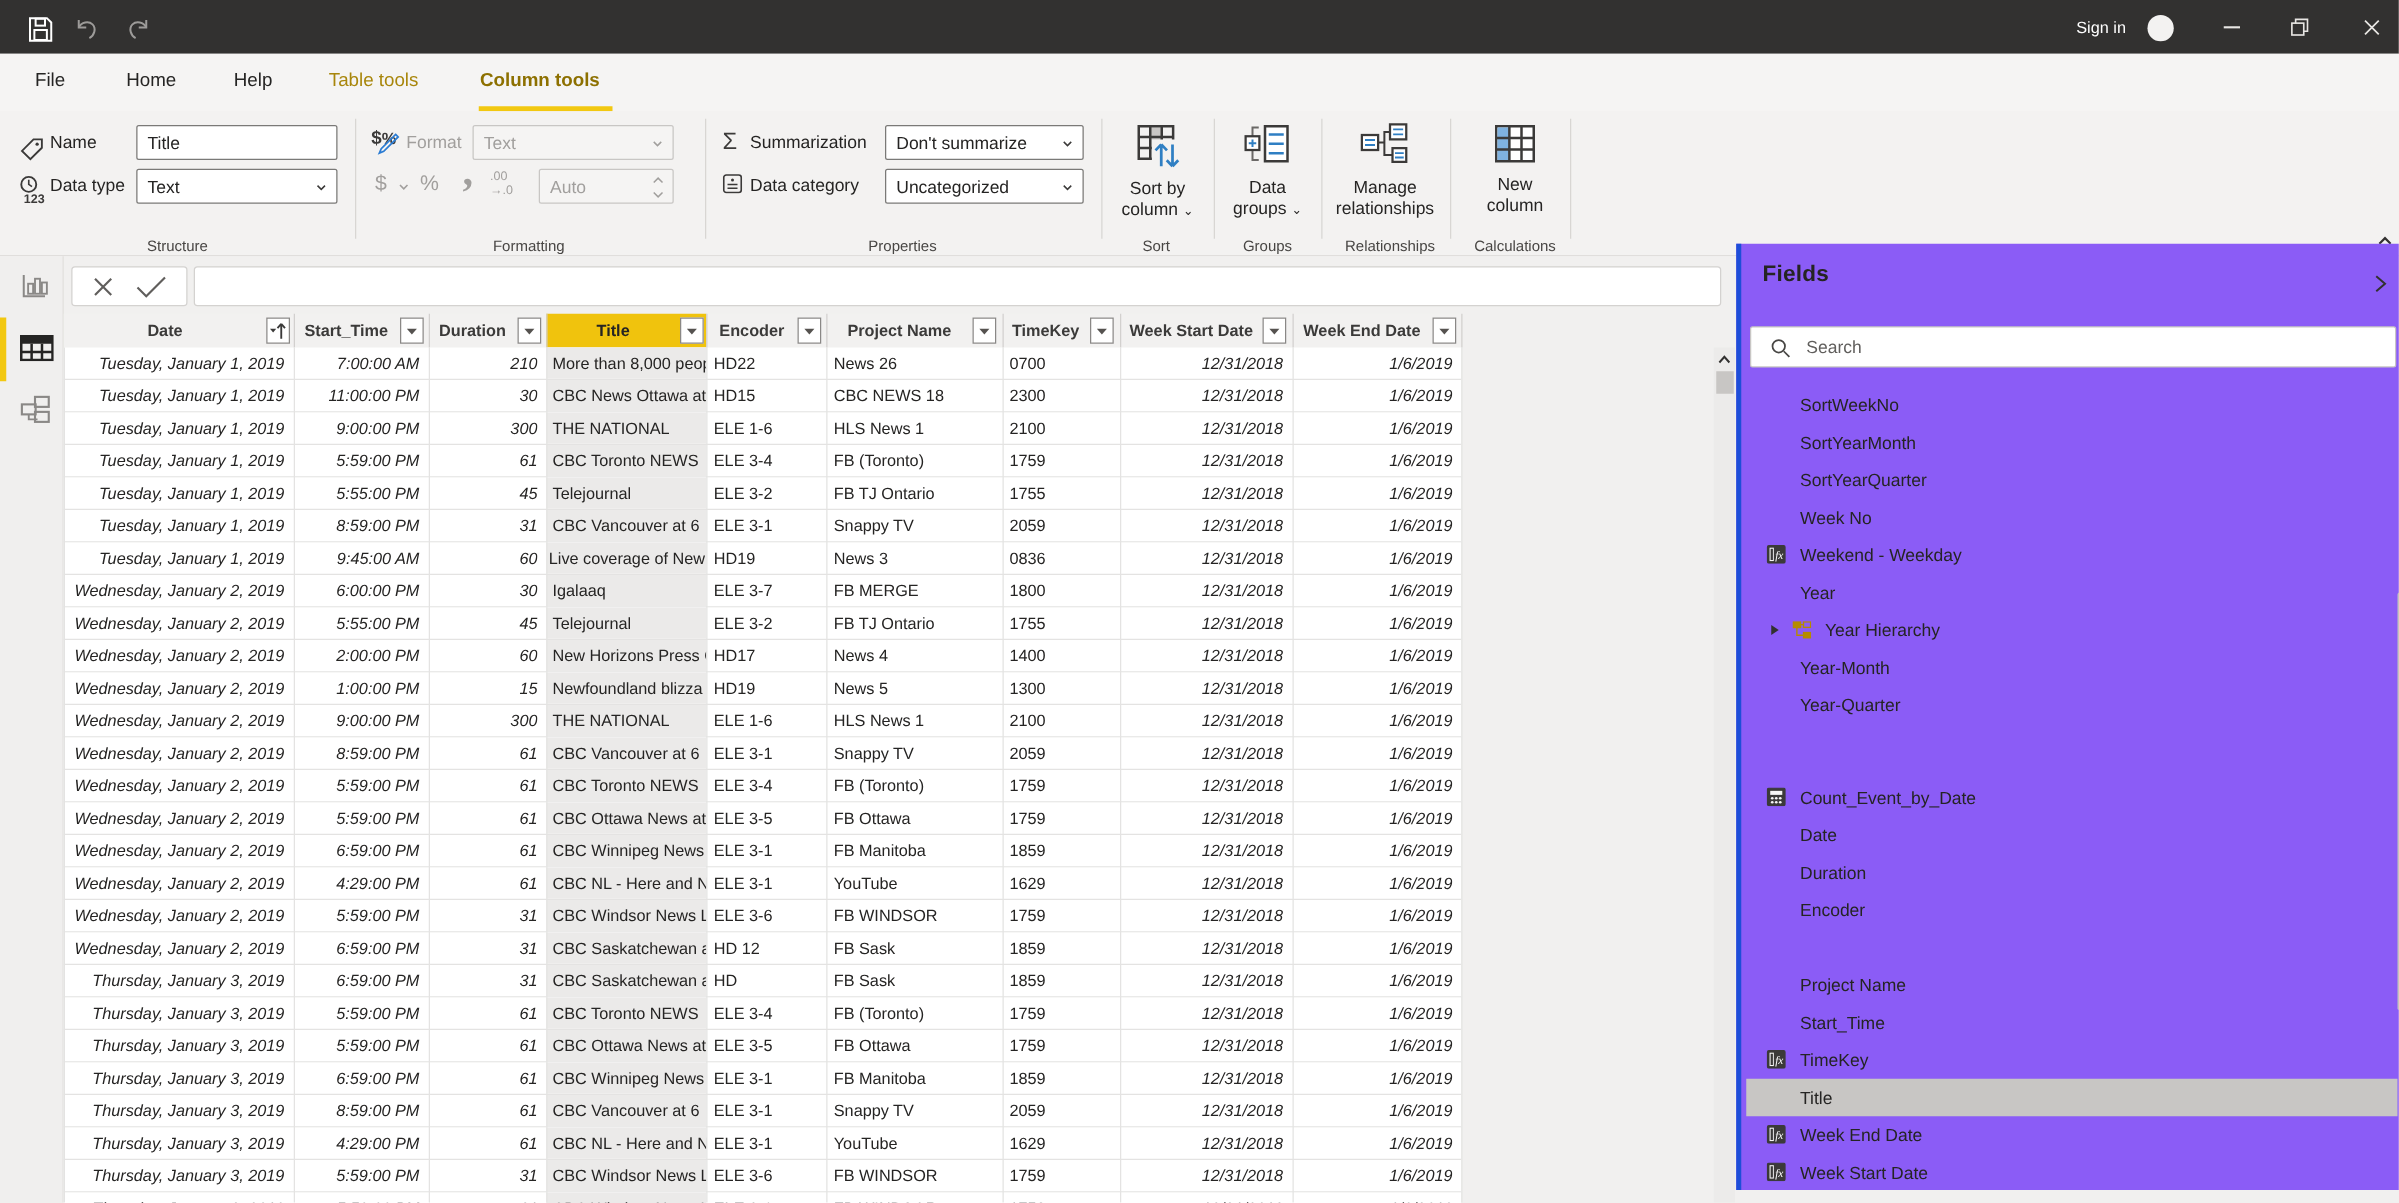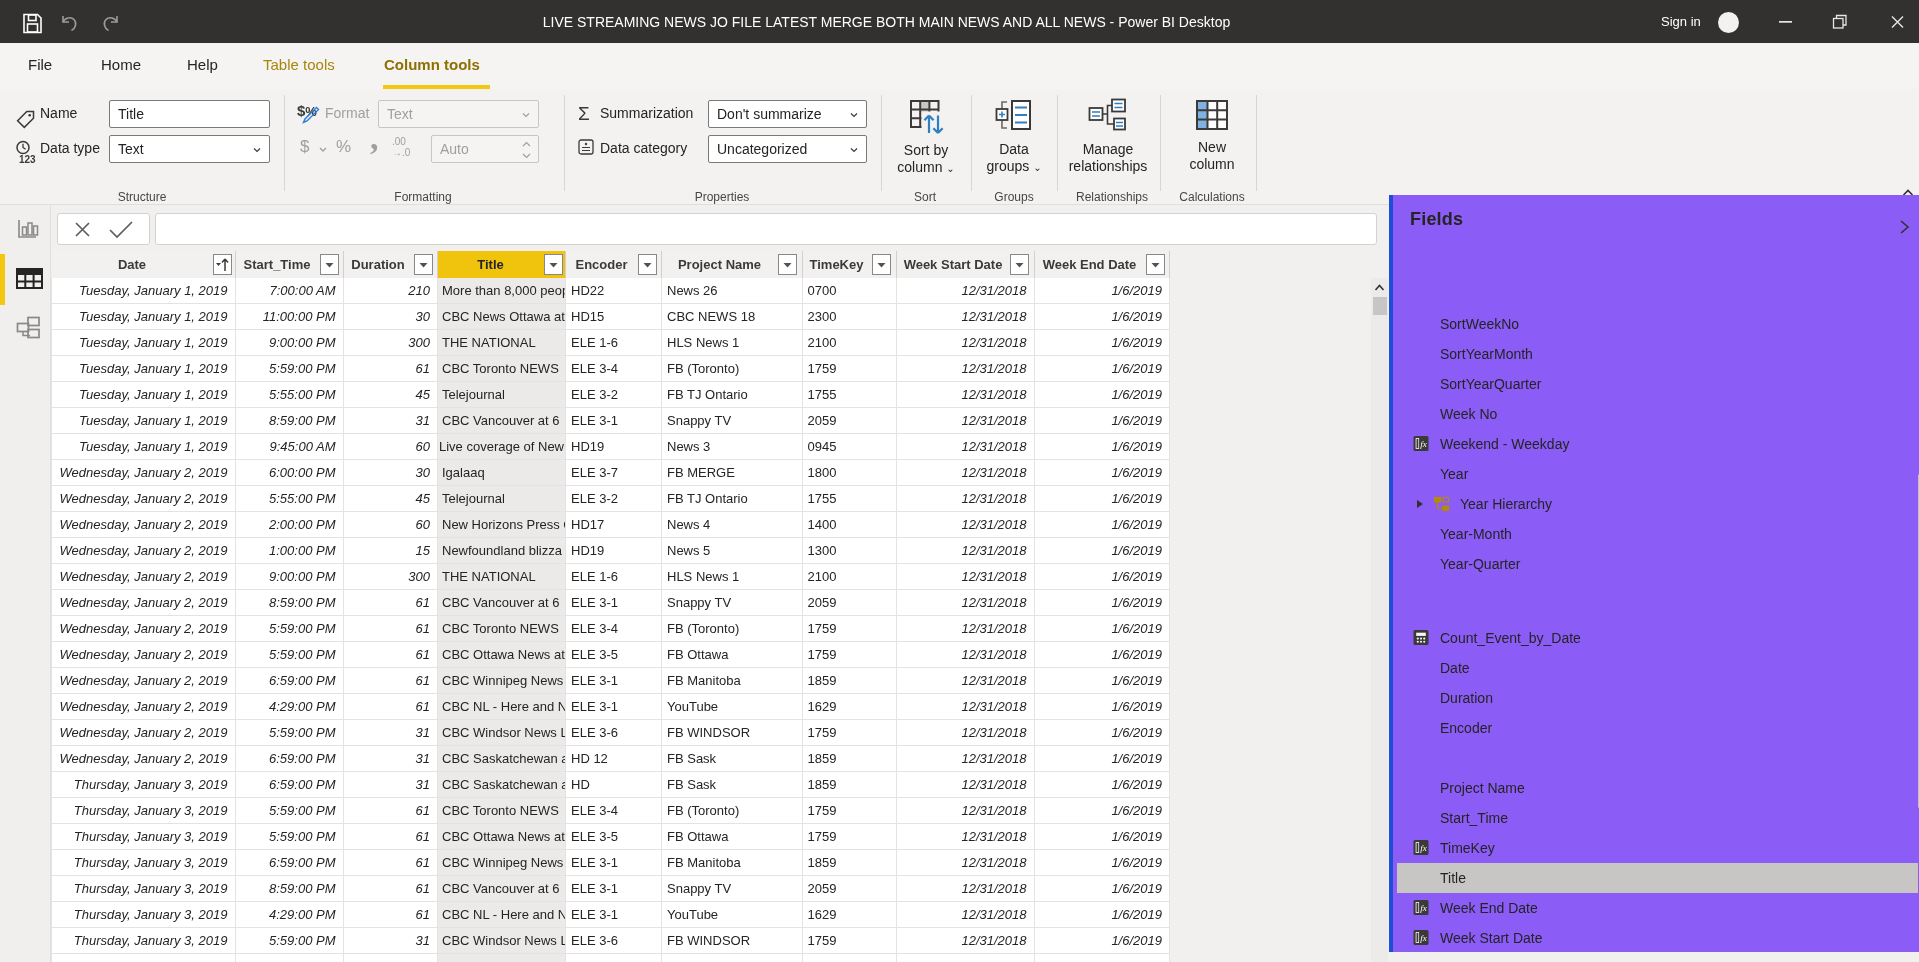--- a/index.html
+++ b/index.html
@@ -69,21 +69,20 @@
       <rect x="6.5" y="2" width="7.5" height="5.5" fill="none" stroke="#fff" stroke-width="1.6"></rect>
     </svg>
   <svg class="abs" style="left:59px;top:13px" width="22" height="20" viewBox="0 0 22 20">
       <path d="M4 3v6h6" fill="none" stroke="#9d9b99" stroke-width="1.6"></path>
       <path d="M4 9c2-4.5 8-5.5 11-2.5 3.2 3.2 1.5 9-2.5 11" fill="none" stroke="#9d9b99" stroke-width="1.6"></path>
     </svg>
   <svg class="abs" style="left:99px;top:13px" width="22" height="20" viewBox="0 0 22 20">
       <path d="M18 3v6h-6" fill="none" stroke="#9d9b99" stroke-width="1.6"></path>
       <path d="M18 9c-2-4.5-8-5.5-11-2.5-3.2 3.2-1.5 9 2.5 11" fill="none" stroke="#9d9b99" stroke-width="1.6"></path>
     </svg>
-  <div class="tt">LIVE STREAMING NEWS JO FILE LATEST MERGE BOTH MAIN NEWS AND ALL NEWS - Power BI Desktop</div>
   <div id="signin">Sign in</div>
   <div id="avatar"></div>
   <div class="winbtn" style="right:112px"><svg width="56" height="43">
         <rect x="28" y="21" width="13" height="1.7" fill="#e8e6e3"></rect>
       </svg></div>
   <div class="winbtn" style="right:56px"><svg width="56" height="43">
         <rect x="26.5" y="18.5" width="9.5" height="9.5" fill="none" stroke="#e8e6e3" stroke-width="1.3"></rect>
         <path d="M29.5 18.5v-3h9.5v9.5h-3" fill="none" stroke="#e8e6e3" stroke-width="1.3"></path>
       </svg></div>
   <div class="winbtn" style="right:0"><svg width="56" height="43">
@@ -319,21 +318,21 @@
     <div class="c it ra" style="left:845px;width:130.5px">12/31/2018</div>
     <div class="c it ra" style="left:982.5px;width:128.5px">1/6/2019</div>
   </div>
 <div class="trow" style="top:434px">
     <div class="c it ra" style="left:0px;width:176.5px">Tuesday, January 1, 2019</div>
     <div class="c it ra" style="left:183.5px;width:101.0px">9:45:00 AM</div>
     <div class="c it ra" style="left:291.5px;width:87.5px">60</div>
     <div class="c sel" style="left:386px;width:128px;padding-left:2px">Live coverage of New</div>
     <div class="c" style="left:520px;width:88px">HD19</div>
     <div class="c" style="left:616px;width:132.5px">News 3</div>
-    <div class="c" style="left:756.5px;width:86.5px">0945</div>
+    <div class="c" style="left:756.5px;width:86.5px">0836</div>
     <div class="c it ra" style="left:845px;width:130.5px">12/31/2018</div>
     <div class="c it ra" style="left:982.5px;width:128.5px">1/6/2019</div>
   </div>
 <div class="trow" style="top:460px">
     <div class="c it ra" style="left:0px;width:176.5px">Wednesday, January 2, 2019</div>
     <div class="c it ra" style="left:183.5px;width:101.0px">6:00:00 PM</div>
     <div class="c it ra" style="left:291.5px;width:87.5px">30</div>
     <div class="c sel" style="left:386px;width:128px;padding-left:5px">Igalaaq</div>
     <div class="c" style="left:520px;width:88px">ELE 3-7</div>
     <div class="c" style="left:616px;width:132.5px">FB MERGE</div>
@@ -615,20 +614,27 @@
 <svg class="abs" style="left:1374px;top:283px" width="11" height="9" viewBox="0 0 11 9">
     <path d="M1.5 7L5.5 2.5 9.5 7" fill="none" stroke="#323130" stroke-width="1.6"></path>
   </svg>
 <div id="vsbthumb"></div>
 
 <div id="fields">
   <h2>Fields</h2>
   <svg class="abs" style="left:506px;top:24px" width="11" height="16" viewBox="0 0 11 16">
       <path d="M2 2l7 6-7 6" fill="none" stroke="#323130" stroke-width="1.6"></path>
     </svg>
+  <div id="searchbox">
+    <svg class="abs" style="left:15px;top:8px" width="17" height="17" viewBox="0 0 17 17">
+        <circle cx="7" cy="7" r="5" fill="none" stroke="#484644" stroke-width="1.4"></circle>
+        <path d="M11 11l4.5 4.5" stroke="#484644" stroke-width="1.4"></path>
+      </svg>
+    <div class="abs" style="left:44px;top:7px;font-size:14px;color:#605e5c">Search</div>
+  </div>
   <div class="abs" style="left:4px;top:668px;width:521px;height:30px;background:#c8c6c4"></div>
   <div class="fitem" style="top:294px">
     <svg class="farr" width="8" height="10" viewBox="0 0 8 10">
         <path d="M1 1l6 4-6 4z" fill="#323130"></path>
       </svg>
     <svg class="fic2" width="15" height="14" viewBox="0 0 15 14">
         <rect x="0.5" y="0.5" width="6" height="4.6" fill="#b58b00" stroke="#b58b00"></rect>
         <rect x="8.8" y="0.5" width="5.7" height="4.4" fill="none" stroke="#b58b00" stroke-width="1.1"></rect>
         <rect x="8.8" y="9" width="5.7" height="4.4" fill="#b58b00" stroke="#b58b00"></rect>
         <path d="M3.5 5v6.2h5.3M8.8 2.7H3.5" fill="none" stroke="#b58b00" stroke-width="1.1"></path>

